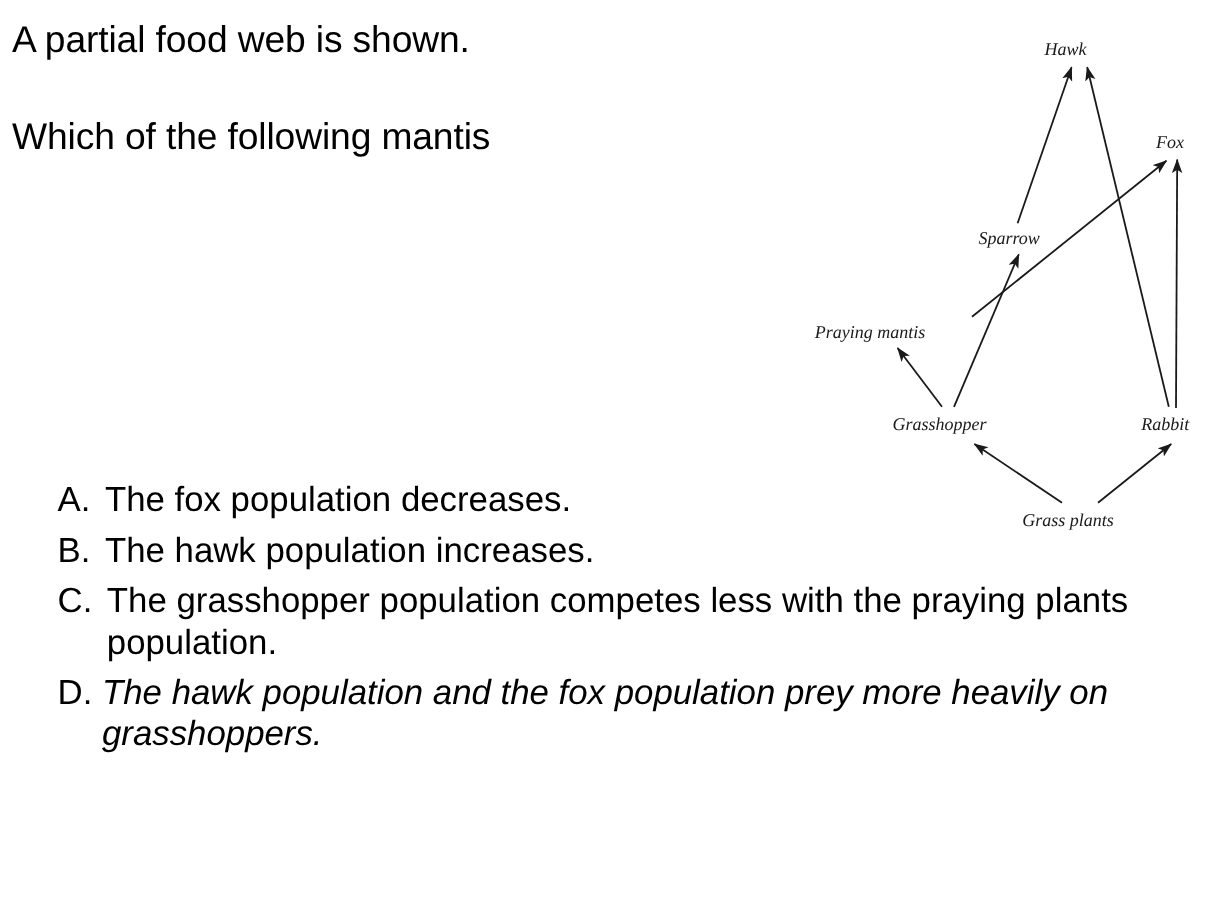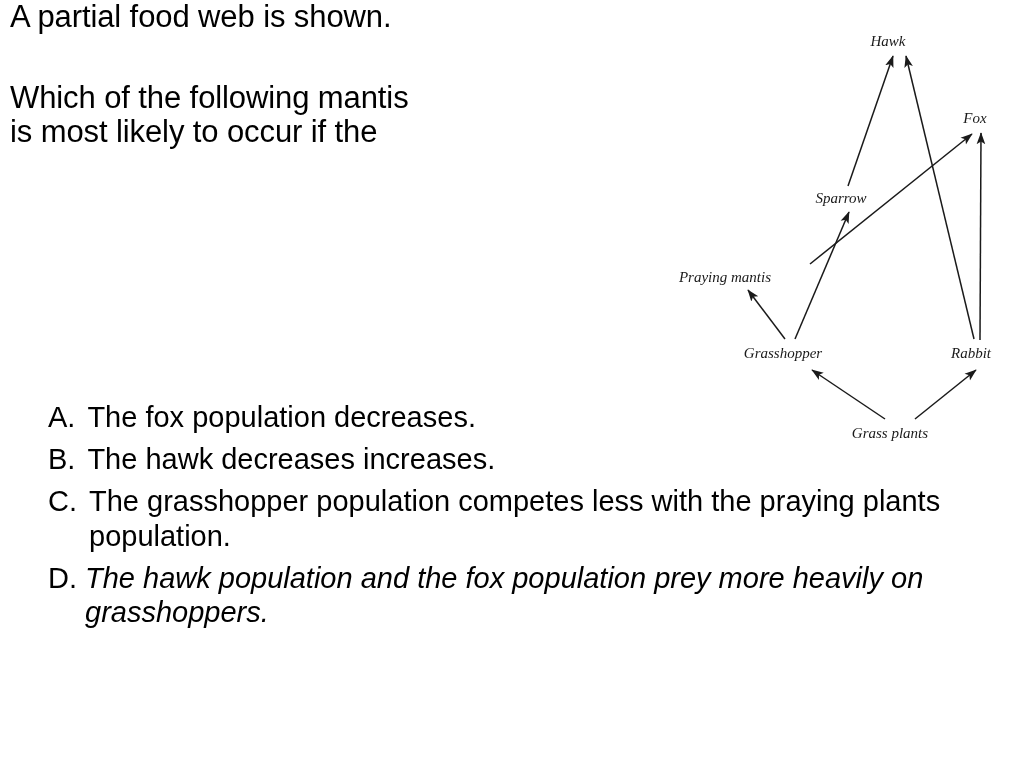--- a/index.html
+++ b/index.html
@@ -17,21 +17,21 @@
   .slide {
     position: relative;
     width: 1024px;
     height: 768px;
   }
 
   
   .question-block {
     position: absolute;
     left: 10px;
-    top: 0;
+    top: 16px;
     width: 640px;
   }
   .q-line {
     font-size: 31px;
     line-height: 1.12;
     letter-spacing: -0.1px;
     white-space: nowrap;
   }
   .q-gap {
     height: 46px;
@@ -85,33 +85,32 @@
 </style>
 </head>
 <body>
 
 <div class="slide">
 
   <div class="question-block">
     <div class="q-line">A partial food web is shown.</div>
     <div class="q-gap"></div>
     <div class="q-line">Which of the following mantis</div>
-    <div class="q-line">is most likely to occur if the</div>
   </div>
 
   <div class="choices">
 
     <div class="choice">
       <span class="choice-letter">A.</span>
       <span class="choice-text">The fox population decreases.</span>
     </div>
 
     <div class="choice">
       <span class="choice-letter">B.</span>
-      <span class="choice-text">The hawk decreases increases.</span>
+      <span class="choice-text">The hawk population increases.</span>
     </div>
 
     <div class="choice">
       <span class="choice-letter">C.</span>
       <span class="choice-text">The grasshopper population competes less with the praying plants population.</span>
     </div>
 
     <div class="choice tight">
       <span class="choice-letter">D.</span>
       <span class="choice-text">The hawk population and the fox population prey more heavily on grasshoppers.</span>

